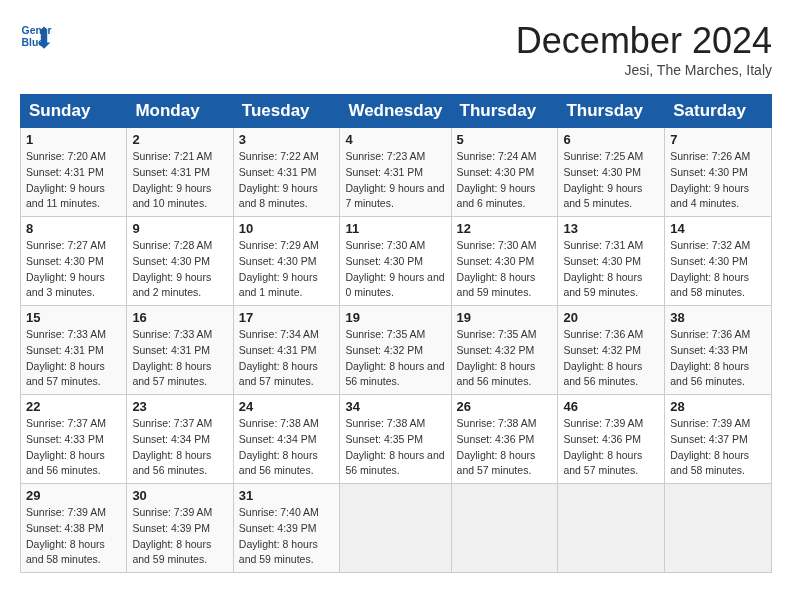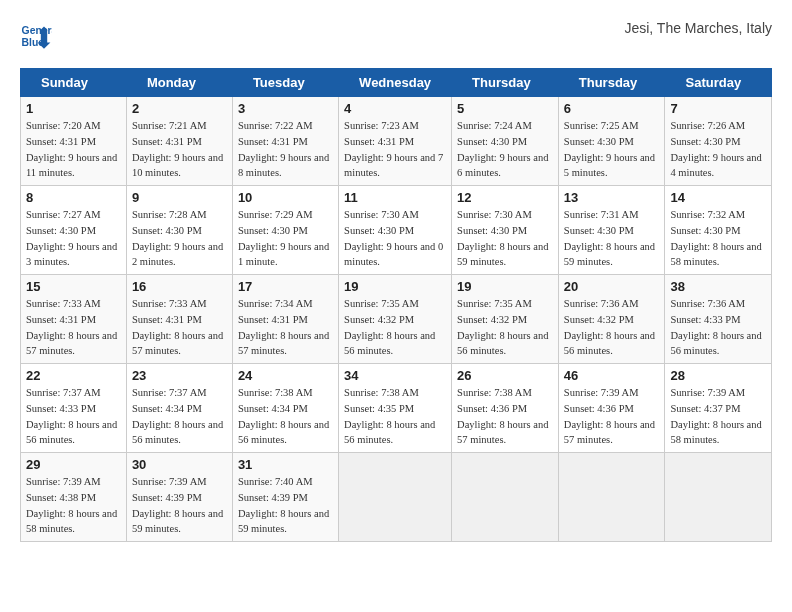--- a/index.html
+++ b/index.html
@@ -38,23 +38,23 @@
       color: #444;
     }
     table {
       width: 100%;
       border-collapse: collapse;
       font-size: 11px;
     }
     thead tr th {
       background-color: #1a5da6;
       color: #fff;
-      padding: 6px 20px;
+      padding: 6px 8px;
       text-align: left;
-      font-size: 13px;
+      font-size: 17px;
       font-weight: bold;
       border: 1px solid #1a5da6;
     }
     tbody tr td {
       border: 1px solid #ccc;
       vertical-align: top;
       padding: 4px 5px;
       width: 14.28%;
       min-height: 80px;
       background: #fff;
@@ -66,38 +66,38 @@
       font-size: 13px;
       font-weight: bold;
       color: #222;
       display: block;
       margin-bottom: 2px;
     }
     .day-detail {
       color: #333;
       font-size: 10.5px;
       line-height: 1.5;
-      font-family: Liberation Serif, serif;
     }
     .empty-cell {
       background: #f0f0f0 !important;
     }
   </style>
 </head>
 <body>
 
 <div class="header">
   <div class="logo">
     <svg class="logo-icon" viewBox="0 0 40 40">
       <text x="2" y="18" font-size="13" font-weight="bold" fill="#1a5da6">General</text>
       <text x="2" y="32" font-size="13" font-weight="bold" fill="#1a5da6">Blue</text>
       <polygon points="30,8 38,16 34,12 34,28 38,28 30,36 22,28 26,28 26,12 22,16" fill="#1a5da6"></polygon>
     </svg>
   </div>
   <div class="title-block">
+    <div class="month-title">December 2024</div>
     <div class="location-title">Jesi, The Marches, Italy</div>
   </div>
 </div>
 
 <table>
   <thead>
     <tr>
     <th>Sunday</th>
         <th>Monday</th>
         <th>Tuesday</th>

